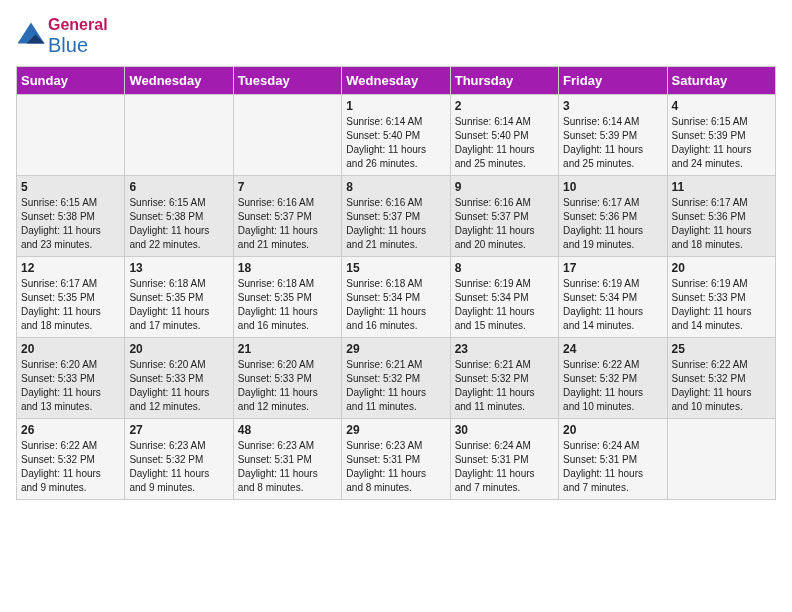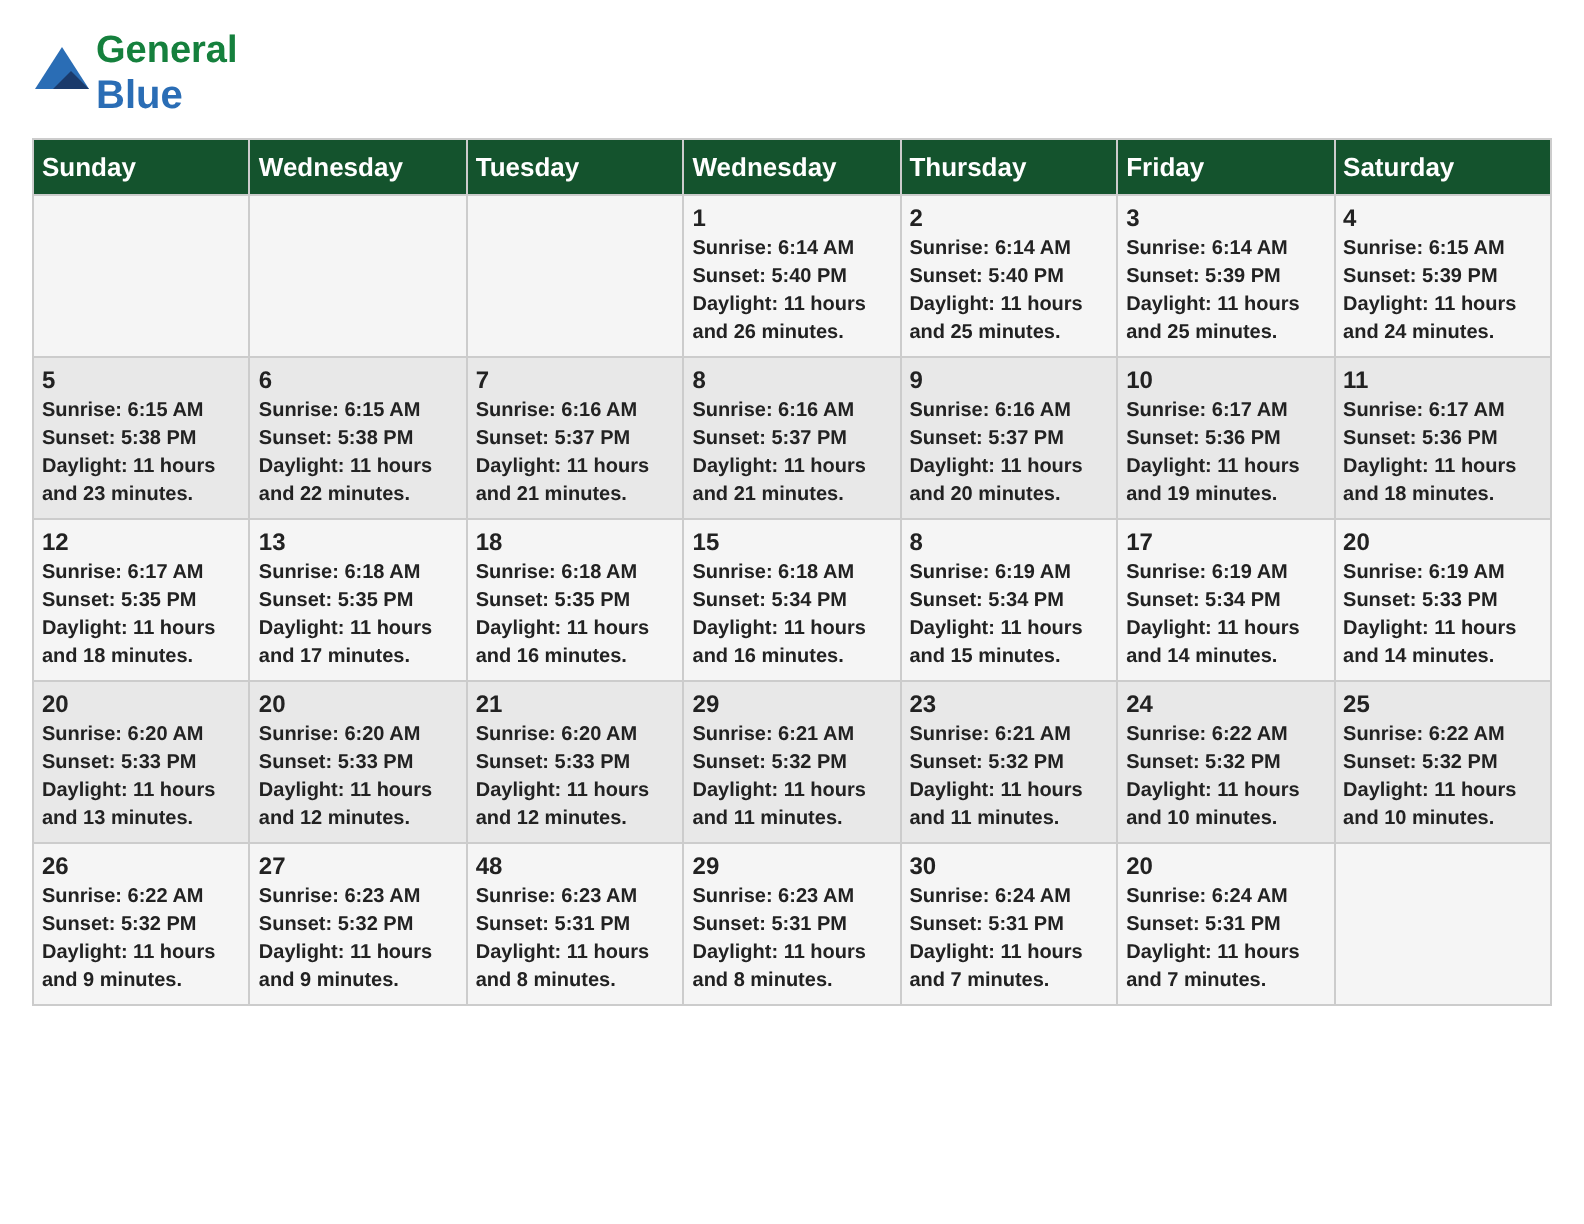--- a/index.html
+++ b/index.html
@@ -39,21 +39,21 @@
     .subtitle {
       font-size: 18px;
       color: #333;
     }
     table {
       width: 100%;
       border-collapse: collapse;
       table-layout: fixed;
     }
     thead tr {
-      background-color: #14532d;
+      background-color: #a21caf;
       color: #fff;
     }
     thead th {
       padding: 6px 4px;
       font-size: 13px;
       font-weight: bold;
       text-align: left;
       border: 1px solid #ccc;
     }
     tbody tr {
@@ -75,36 +75,35 @@
     .day-num {
       font-weight: bold;
       font-size: 12px;
       display: block;
       margin-bottom: 2px;
     }
     .day-info {
       font-size: 10px;
       line-height: 1.4;
       color: #222;
-      font-weight: bold;
     }
   </style>
 </head>
 <body>
 
 <div class="container">
   <div class="header">
     <div class="logo">
       <svg class="logo-icon" viewBox="0 0 40 40">
         <polygon points="20,2 38,30 2,30" fill="#2a6db5"></polygon>
         <polygon points="26,18 38,30 14,30" fill="#1a3a6b"></polygon>
       </svg>
       <div>
-        <div style="font-size:19px;font-weight:bold;color:#15803d;line-height:1.1;">General</div>
-        <div style="font-size:20px;font-weight:bold;color:#2a6db5;line-height:1.1;">Blue</div>
+        <div style="font-size:16px;font-weight:bold;color:#be185d;line-height:1.1;">General</div>
+        <div style="font-size:20px;font-weight:normal;color:#2a6db5;line-height:1.1;">Blue</div>
       </div>
     </div>
     <div class="title-block">
       <div class="main-title"></div>
       <div class="subtitle"></div>
     </div>
   </div>
 
   <table>
     <thead>

